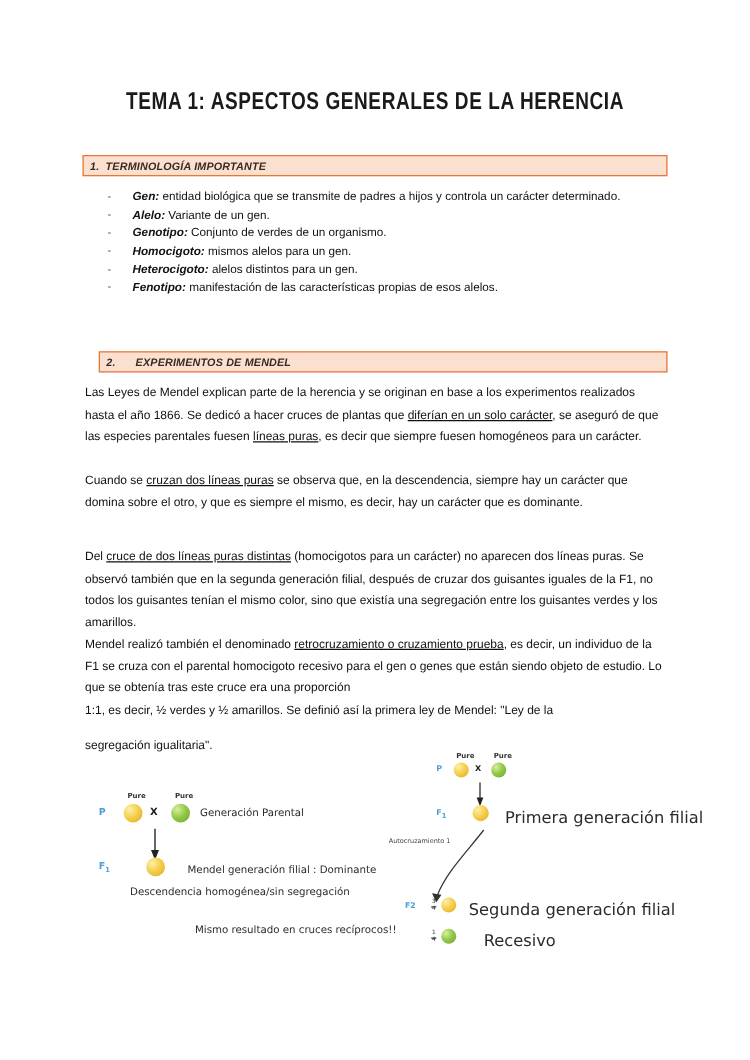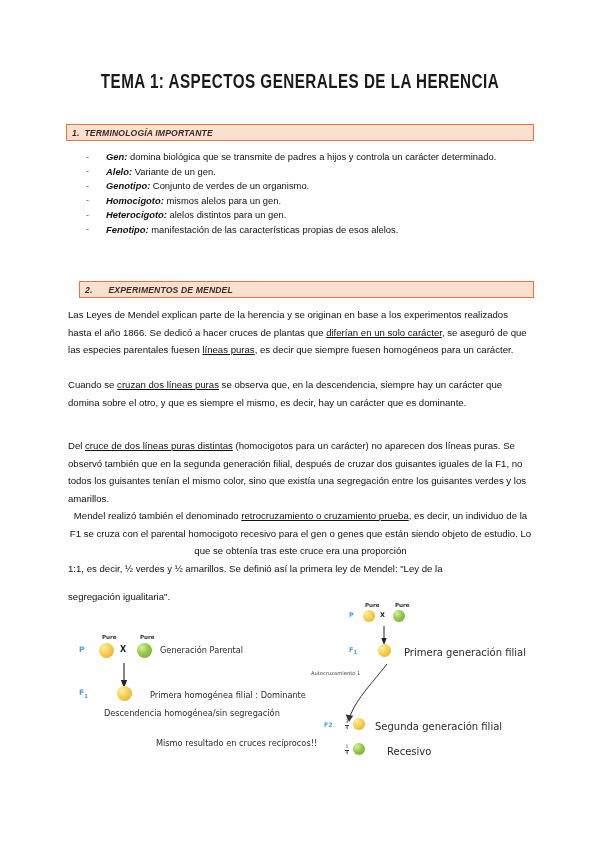--- a/index.html
+++ b/index.html
@@ -106,21 +106,21 @@
     color: #111;
     text-align: left;
   }
   .para u {
     font-weight: 400;
     text-decoration: underline;
   }
   #para-1 { top: 306px; }
   #para-2 { top: 376px; }
   #para-3 { top: 437px; }
-  #para-4 { top: 507px; text-align: center; }
+  #para-4 { top: 507px; }
   #para-5 { top: 560px; }
   #para-6 { top: 588px; }
 
   
   .diagram {
     position: absolute;
   }
   #diagram-left {
     left: 62px;
     top: 628px;
@@ -134,21 +134,21 @@
     height: 175px;
   }
   .dg-hand {
     font-family: "DejaVu Sans", sans-serif;
     font-size: 8.2px;
     color: #2b2b2b;
     position: absolute;
     white-space: nowrap;
   }
   .dg-hand.small {
-    font-size: 10px;
+    font-size: 13px;
   }
   .dg-hand.tiny {
     font-size: 5.2px;
     color: #444;
   }
   .dg-gen {
     position: absolute;
     font-family: "DejaVu Sans", sans-serif;
     font-size: 7.6px;
     font-weight: 700;
@@ -227,21 +227,21 @@
 <div class="doc-title">TEMA 1: ASPECTOS GENERALES DE LA HERENCIA</div>
 
 <div class="section-bar" id="section-bar-1">
   <span class="sec-num">1.</span>
   <span class="sec-label">TERMINOLOGÍA IMPORTANTE</span>
 </div>
 
 <div class="term-list">
   <div class="term-item">
     <span class="term-dash">-</span>
-    <span class="term-text"><b>Gen:</b><span> domina biológica que se transmite de padres a hijos y controla un carácter determinado.</span></span>
+    <span class="term-text"><b>Gen:</b><span> entidad biológica que se transmite de padres a hijos y controla un carácter determinado.</span></span>
   </div>
   <div class="term-item">
     <span class="term-dash">-</span>
     <span class="term-text"><b>Alelo:</b><span> Variante de un gen.</span></span>
   </div>
   <div class="term-item">
     <span class="term-dash">-</span>
     <span class="term-text"><b>Genotipo:</b><span> Conjunto de verdes de un organismo.</span></span>
   </div>
   <div class="term-item">
@@ -290,21 +290,21 @@
   <div class="pea yellow" style="left:37px; top:15px; width:15px; height:15px;"></div>
   <span class="dg-cross" style="left:58px; top:17px;">X</span>
   <div class="pea green" style="left:75px; top:15px; width:15px; height:15px;"></div>
 
   <span class="dg-hand" style="left:98px; top:17px;">Generación Parental</span>
 
   <span class="dg-gen" style="left:17px; top:60px;"><span>F</span><sub>1</sub></span>
 
   <div class="pea yellow" style="left:55px; top:58px; width:15px; height:15px;"></div>
 
-  <span class="dg-hand" style="left:88px; top:62px;">Primera homogénea filial : Dominante</span>
+  <span class="dg-hand" style="left:88px; top:62px;">Mendel generación filial : Dominante</span>
 
   <span class="dg-hand" style="left:42px; top:80px;">Descendencia homogénea/sin segregación</span>
 
   <span class="dg-hand" style="left:46px; top:110px;margin-left:48px;">Mismo resultado en cruces recíprocos!!</span>
 </div>
 
 <div class="diagram" id="diagram-right">
 
   <svg class="dg-svg" width="255" height="175">
     <line x1="59" y1="28" x2="59" y2="42" stroke="#222" stroke-width="1"></line>

